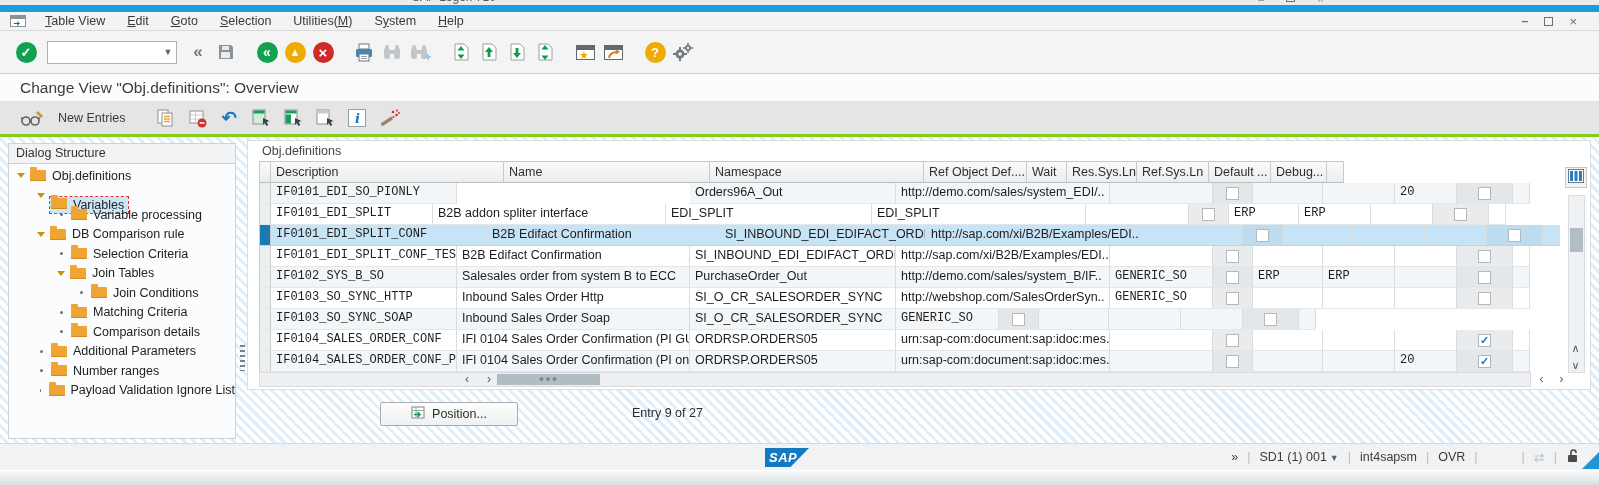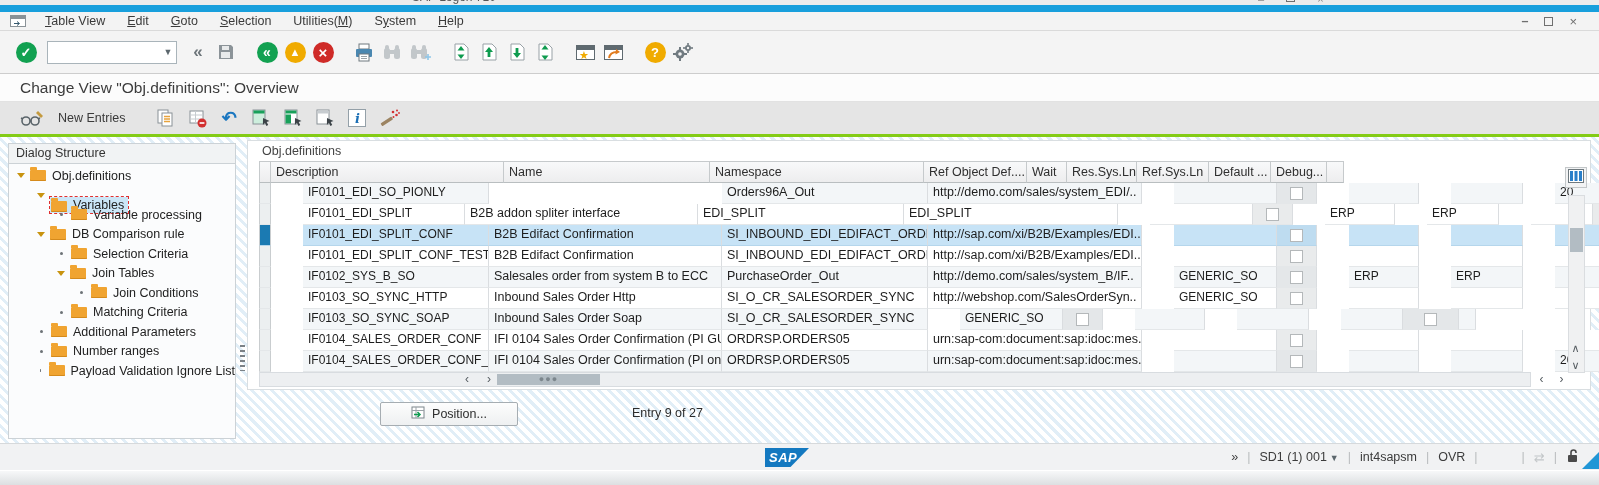--- a/index.html
+++ b/index.html
@@ -60,36 +60,36 @@
   #tree-panel { position:absolute; left:8px; top:6px; width:228px; height:296px; background:#fbfcfd; border:1px solid #ccd2d6; }
   #tree-header { height:20px; background:#f1f3f4; border-bottom:1px solid #ccd2d6; font-size:12.5px; color:#333; padding:2px 7px; }
   #tree-items { padding-top:2px; }
   .tree-item { height:19.5px; display:flex; align-items:center; font-size:12.5px; color:#222; white-space:nowrap; }
   .chev-down { width:0; height:0; border-left:4px solid transparent; border-right:4px solid transparent;
                border-top:5px solid #c8930f; margin-right:5px; }
   .leaf-dot { width:3px; height:3px; background:#6d7377; border-radius:50%; margin:0 8px 0 3px; }
   .folder { width:16px; height:11px; background:#f0a431; border-radius:1px; position:relative; margin-right:6px; flex:none;
             box-shadow:inset 0 -1px 0 #d58a1b; }
   .folder::before { content:''; position:absolute; top:-3px; left:0; width:7px; height:3px; background:#f0a431; border-radius:1px 1px 0 0; }
-  .tree-sel { background:#cbe6f7; outline:1px dashed #e03030; display:flex; align-items:flex-end; padding:1px 4px 1px 1px;margin-top:20px; }
+  .tree-sel { background:#cbe6f7; outline:1px dashed #e03030; display:flex; align-items:flex-start; padding:1px 4px 1px 1px;margin-top:20px; }
 
   
   #content-panel { position:absolute; left:247px; top:3px; width:1344px; height:250px; background:#fff; border:1px solid #d9dee1; }
   #table-caption { position:absolute; left:14px; top:3px; font-size:12.5px; color:#444; }
   #grid { position:absolute; left:11px; top:20px; }
   .hrow { display:flex; height:22px; }
   .hcell { background:linear-gradient(#f8f9fa,#ededee); border-top:1px solid #c6cacc; border-right:1px solid #c6cacc;
            border-bottom:1px solid #b9bec0; padding:3px 5px; font-size:12.5px; color:#2f2f2f;
            white-space:nowrap; overflow:hidden; flex:none; }
   .hcell.first { border-left:1px solid #c6cacc; padding:0; }
   .drow { display:flex; height:21px; }
   .dcell { border-right:1px solid #dadde0; border-bottom:1px solid #e4e7e9; padding:2px 5px; font-size:12.5px;
            white-space:nowrap; overflow:hidden; color:#1d1d1d; flex:none; background:#fff; }
   .drow.odd .dcell { background:#f3f6f8; }
-  .mono { font-family:Liberation Sans, sans-serif; font-size:12px;margin-left:32px; }
+  .mono { font-family:Liberation Mono, monospace; font-size:12px; }
   .selcell { background:#eceff0 !important; border-left:1px solid #c9cdcf; border-right:1px solid #c9cdcf; padding:0; }
   .cbcell { display:flex; align-items:center; justify-content:center; background:#e9ebec !important; padding:0; }
   .drow.odd .cbcell { background:#e4e7e9 !important; }
   .drow.sel .dcell { background:#c7e3f6 !important; border-bottom-color:#b5d6ec; }
   .drow.sel .cbcell { background:#bedcf0 !important; }
   .drow.sel .selcell { background:#1b7ab2 !important; }
   .cb { width:13px; height:13px; background:#fff; border:1px solid #b4b8ba; display:flex; align-items:center;
         justify-content:center; font-size:11px; font-weight:bold; color:#1580c8; line-height:1; }
 
   
@@ -440,20 +440,25 @@
         <div class="tree-item" style="padding-left: 68px;">
           <span class="leaf-dot"></span>
           <span class="folder"></span>
           <span>Join Conditions</span>
         </div>
         <div class="tree-item" style="padding-left: 48px;">
           <span class="leaf-dot"></span>
           <span class="folder"></span>
           <span>Matching Criteria</span>
         </div>
+        <div class="tree-item" style="padding-left: 48px;">
+          <span class="leaf-dot"></span>
+          <span class="folder"></span>
+          <span>Comparison details</span>
+        </div>
         <div class="tree-item" style="padding-left: 28px;">
           <span class="leaf-dot"></span>
           <span class="folder"></span>
           <span>Additional Parameters</span>
         </div>
         <div class="tree-item" style="padding-left: 28px;">
           <span class="leaf-dot"></span>
           <span class="folder"></span>
           <span>Number ranges</span>
         </div>
@@ -514,21 +519,21 @@
           <div class="dcell mono" style="width: 70px;">ERP</div>
           <div class="dcell mono" style="width: 72px;">ERP</div>
           <div class="dcell mono" style="width: 62px;"></div>
           <div class="dcell cbcell" style="width: 56px;">
             <span class="cb"></span>
           </div>
           <div class="dcell" style="width: 17px;"></div>
         </div>
         <div class="drow odd sel">
           <div class="dcell selcell" style="width: 12px;"></div>
-          <div class="dcell mono" style="width: 186px;">IF0101_EDI_SPLIT_CONF</div>
+          <div class="dcell mono" style="width: 216px;">IF0101_EDI_SPLIT_CONF</div>
           <div class="dcell" style="width: 233px;">B2B Edifact Confirmation</div>
           <div class="dcell" style="width: 206px;">SI_INBOUND_EDI_EDIFACT_ORDERS</div>
           <div class="dcell" style="width: 214px;">http://sap.com/xi/B2B/Examples/EDI..</div>
           <div class="dcell mono" style="width: 103px;"></div>
           <div class="dcell cbcell" style="width: 40px;">
             <span class="cb"></span>
           </div>
           <div class="dcell mono" style="width: 70px;"></div>
           <div class="dcell mono" style="width: 72px;"></div>
           <div class="dcell mono" style="width: 62px;"></div>

